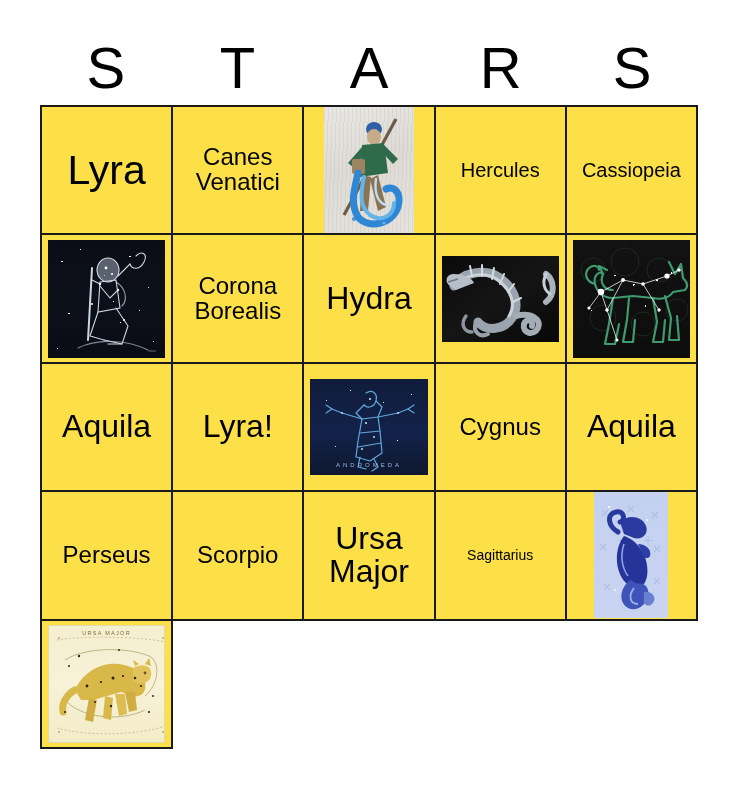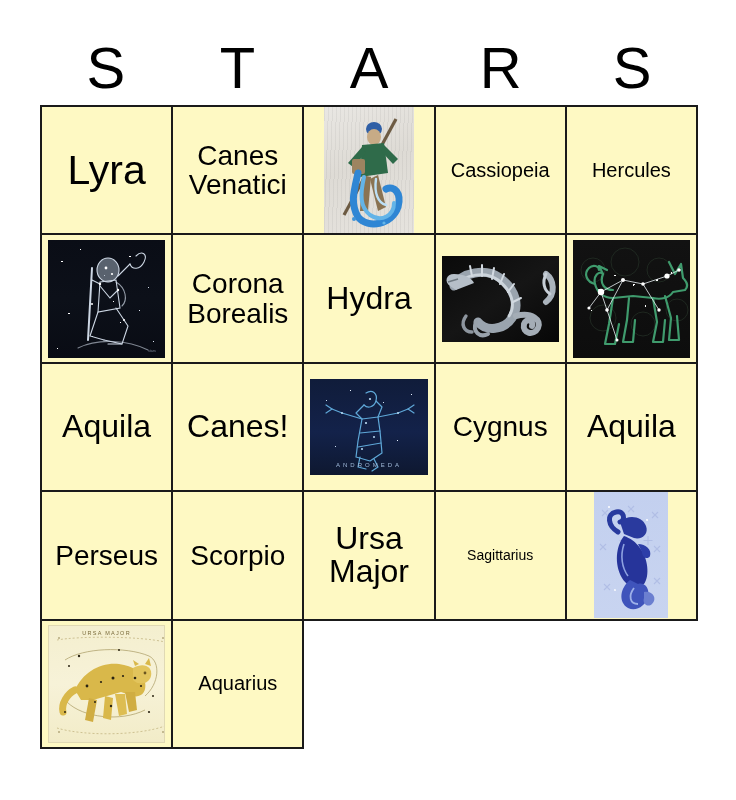--- a/index.html
+++ b/index.html
@@ -59,33 +59,33 @@
   }
   .cell {
     border-right: 2px solid #1a1a1a;
     border-bottom: 2px solid #1a1a1a;
     box-sizing: border-box;
     position: relative;
     display: flex;
     align-items: center;
     justify-content: center;
     overflow: hidden;
-    background: #fef9c3;
+    background: #fde047;
     padding: 6px;
   }
   .cell-text {
     text-align: center;
     line-height: 1.04;
     word-break: break-word;
     padding: 0 2px;
     width: 100%;
   }
   .sz-xl { font-size: 41px; }
   .sz-lg { font-size: 32px; }
-  .sz-md { font-size: 28px; }
+  .sz-md { font-size: 24px; }
   .sz-sm { font-size: 20px; }
   .sz-xs { font-size: 14px; }
 
   
   .pic {
     width: 100%;
     height: 100%;
     display: flex;
     align-items: center;
     justify-content: center;
@@ -254,25 +254,25 @@
             <path d="M52 72 C50 86, 54 96, 62 98" fill="none" stroke="#bcdff5" stroke-width="2.4" stroke-linecap="round"></path>
             <circle cx="30" cy="112" r="2" fill="#3f93d8"></circle>
             <circle cx="60" cy="116" r="1.6" fill="#63b4e8"></circle>
           </svg>
         </div>
       </div>
     </div>
 
 
     <div class="cell">
+      <div class="cell-text sz-sm">Hercules</div>
+    </div>
+
+    <div class="cell">
       <div class="cell-text sz-sm">Cassiopeia</div>
-    </div>
-
-    <div class="cell">
-      <div class="cell-text sz-sm">Hercules</div>
     </div>
 
     <div class="cell">
       <div class="pic">
         <div class="pic-inner pic-starfield">
           <svg width="122" height="118" viewBox="0 0 122 118">
             <g stroke="#cdd7e4" stroke-width="1.1" fill="none" stroke-linecap="round">
 
               <path d="M88 16 C94 10, 100 14, 96 22 C92 30, 84 30, 82 24"></path>
               <path d="M82 24 L70 36"></path>
@@ -398,21 +398,21 @@
           </svg>
         </div>
       </div>
     </div>
 
     <div class="cell">
       <div class="cell-text sz-lg">Aquila</div>
     </div>
 
     <div class="cell">
-      <div class="cell-text sz-lg">Canes!</div>
+      <div class="cell-text sz-lg">Lyra!</div>
     </div>
 
     <div class="cell">
       <div class="pic">
         <div class="pic-inner pic-andromeda">
           <svg width="122" height="96" viewBox="0 0 122 96">
             <g stroke="#5fa8d8" stroke-width="1.2" fill="none" stroke-linecap="round" stroke-linejoin="round">
 
               <path d="M58 14 C64 10, 70 14, 68 22 C66 28, 60 30, 56 26"></path>
 
@@ -559,18 +559,15 @@
               <circle cx="104" cy="70" r="1"></circle>
                 <circle cx="100" cy="86" r="1.1"></circle>
               <circle cx="16" cy="86" r="1"></circle>
                 <circle cx="70" cy="24" r="1"></circle>
             </g>
           </svg>
         </div>
       </div>
     </div>
 
-    <div class="cell">
-      <div class="cell-text sz-sm">Aquarius</div>
-    </div>
 
   </div>
 </div>
 
 </body></html>

